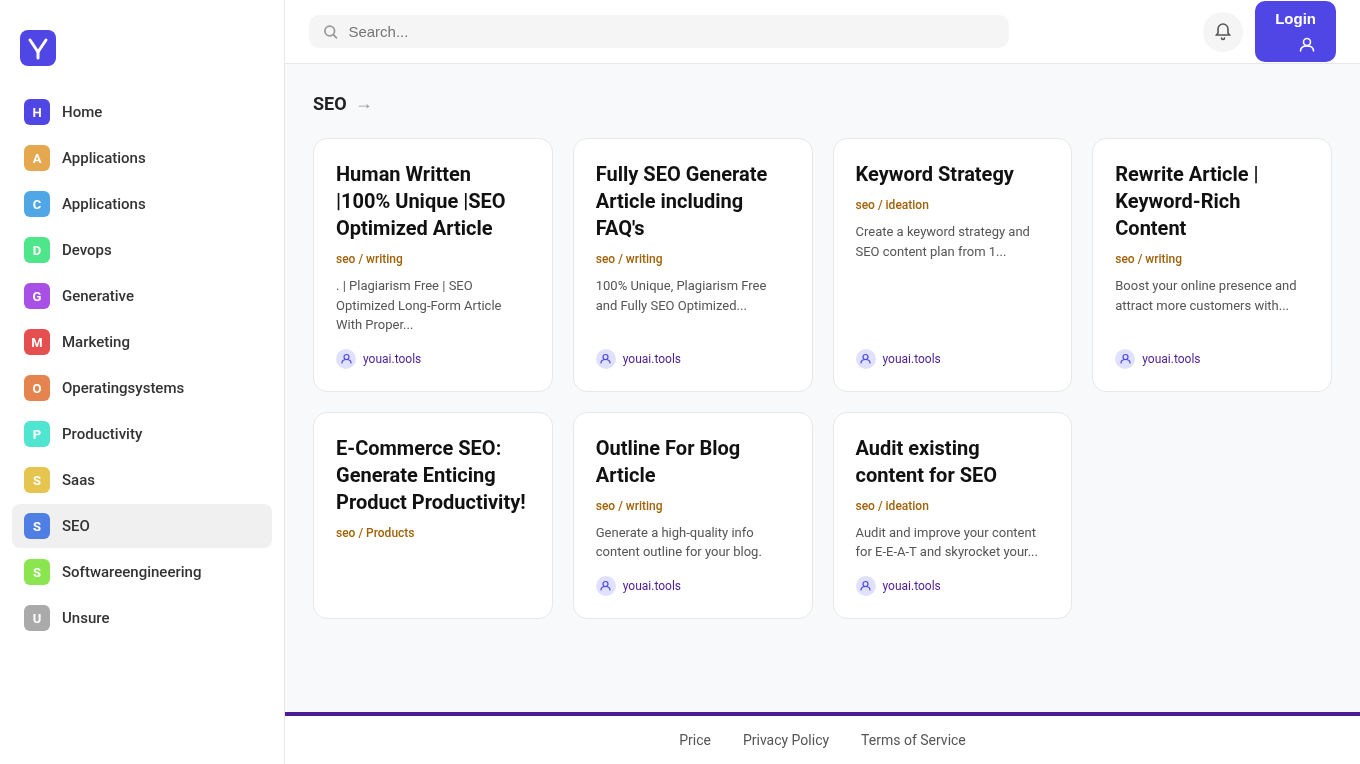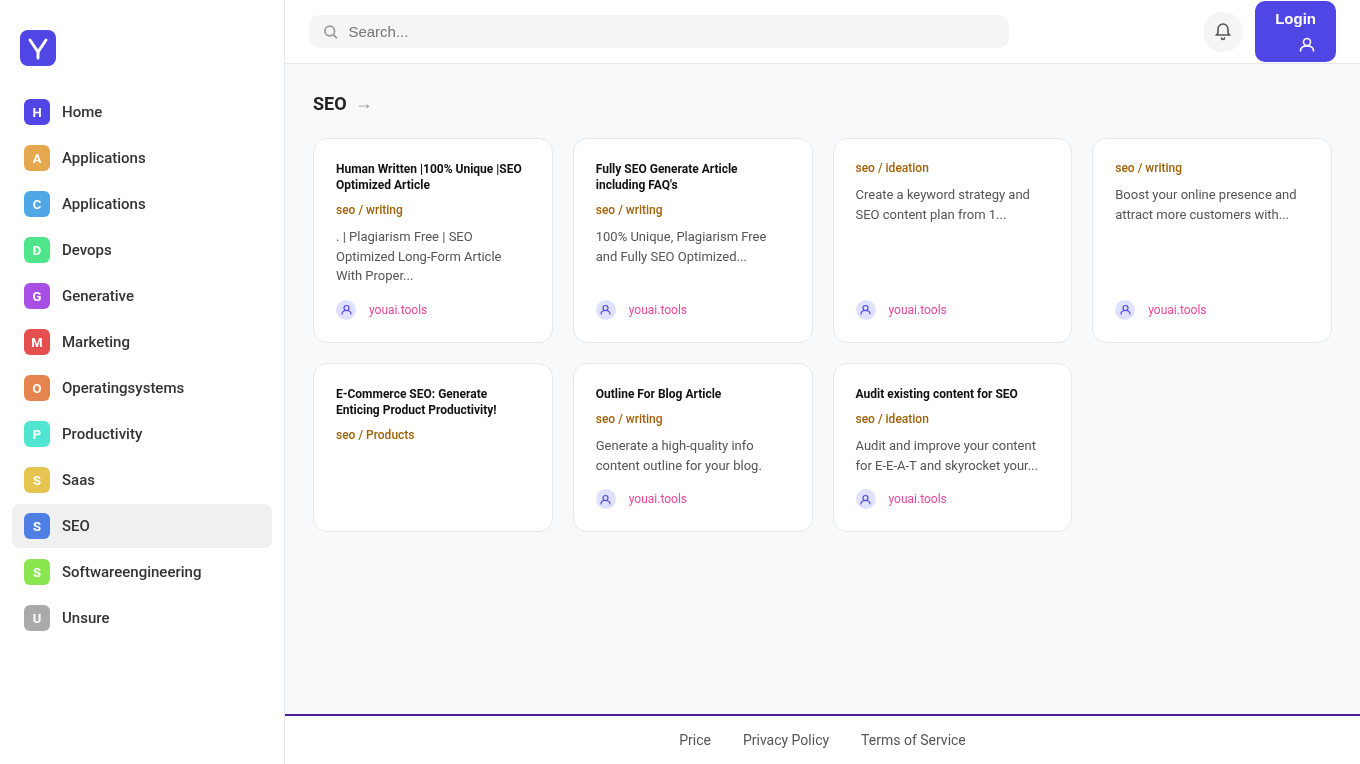--- a/index.html
+++ b/index.html
@@ -144,60 +144,60 @@
       border-radius: 14px;
       border: 1px solid #e8e8e8;
       padding: 22px;
       display: flex;
       flex-direction: column;
       gap: 10px;
       cursor: pointer;
       transition: box-shadow 0.15s;
     }
     .card-title {
-      font-size: 12px;
+      font-size: 20px;
       font-weight: 700;
       color: #111;
       line-height: 1.35;
     }
     .card-tag {
       font-size: 12px;
       color: #a16207;
       font-weight: 500;
     }
     .card-description {
       font-size: 13px;
       color: #555;
       line-height: 1.5;
       flex: 1;
     }
     .card-author {
       display: flex;
       align-items: center;
-      gap: 13px;
+      gap: 7px;
       font-size: 12px;
-      color: #ec4899;
+      color: #4c1d95;
       margin-top: 4px;
     }
     .author-icon {
       width: 20px;
       height: 20px;
       border-radius: 50%;
       background: #e0e0ff;
       display: flex;
       align-items: center;
       justify-content: center;
       font-size: 10px;
       color: #4f46e5;
     }
 
     
     .footer {
       background: #fff;
-      border-top: 2px solid #4c1d95;
+      border-top: 4px solid #4c1d95;
       padding: 16px 28px;
       display: flex;
       align-items: center;
       justify-content: center;
       gap: 32px;
     }
     .footer-link {
       font-size: 14px;
       color: #555;
       cursor: pointer;
@@ -325,34 +325,36 @@
       <div class="author-icon">
         <svg width="11" height="11" viewBox="0 0 11 11" fill="none">
           <circle cx="5.5" cy="4" r="2.5" stroke="#4f46e5" stroke-width="1.2" fill="none"></circle>
           <path d="M1 10c0-2.5 2-3.5 4.5-3.5S10 7.5 10 10" stroke="#4f46e5" stroke-width="1.2" stroke-linecap="round" fill="none"></path>
         </svg>
       </div>
       <span>youai.tools</span>
     </div>
   </div>
         <div class="card">
+    <div class="card-title">Keyword Strategy</div>
     <div class="card-tag">seo / ideation</div>
     <div class="card-description">Create a keyword strategy and SEO content plan from 1...</div>
 
     <div class="card-author">
       <div class="author-icon">
         <svg width="11" height="11" viewBox="0 0 11 11" fill="none">
           <circle cx="5.5" cy="4" r="2.5" stroke="#4f46e5" stroke-width="1.2" fill="none"></circle>
           <path d="M1 10c0-2.5 2-3.5 4.5-3.5S10 7.5 10 10" stroke="#4f46e5" stroke-width="1.2" stroke-linecap="round" fill="none"></path>
         </svg>
       </div>
       <span>youai.tools</span>
     </div>
   </div>
         <div class="card">
+    <div class="card-title">Rewrite Article | Keyword-Rich Content</div>
     <div class="card-tag">seo / writing</div>
     <div class="card-description">Boost your online presence and attract more customers with...</div>
 
     <div class="card-author">
       <div class="author-icon">
         <svg width="11" height="11" viewBox="0 0 11 11" fill="none">
           <circle cx="5.5" cy="4" r="2.5" stroke="#4f46e5" stroke-width="1.2" fill="none"></circle>
           <path d="M1 10c0-2.5 2-3.5 4.5-3.5S10 7.5 10 10" stroke="#4f46e5" stroke-width="1.2" stroke-linecap="round" fill="none"></path>
         </svg>
       </div>

